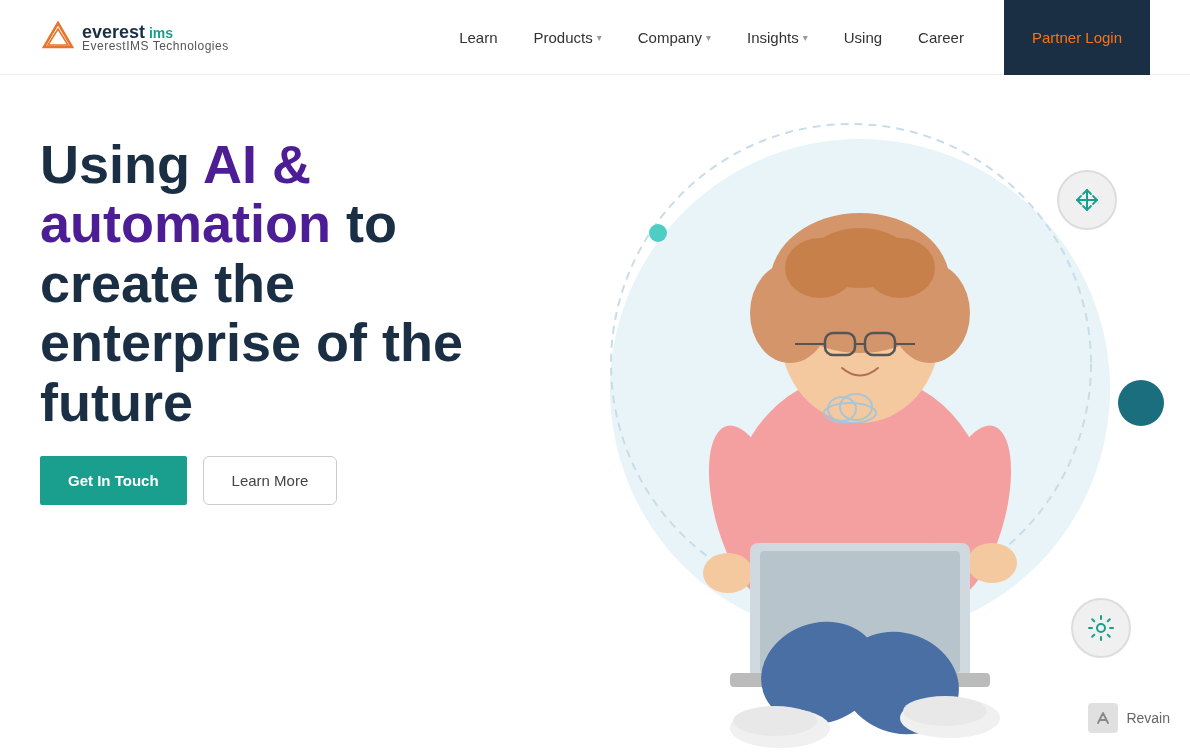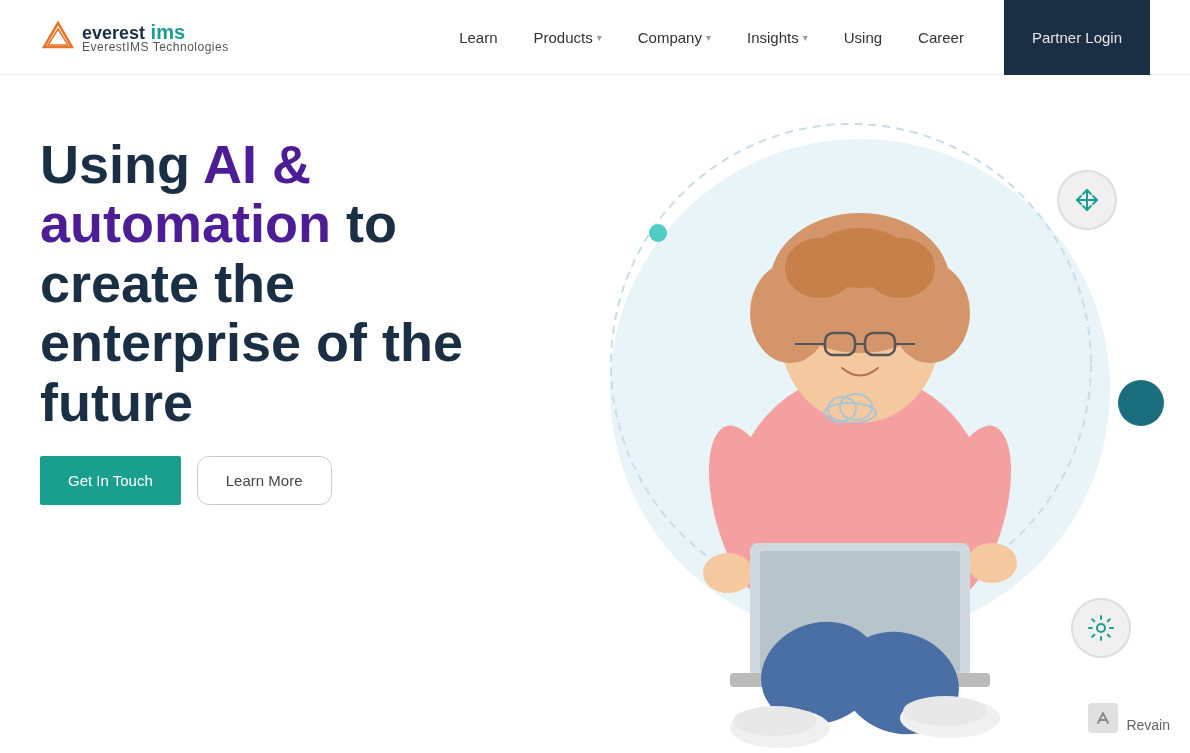--- a/index.html
+++ b/index.html
@@ -39,21 +39,21 @@
       align-items: center;
       gap: 4px;
     }
     nav ul li a .chevron {
       font-size: 10px;
       color: #999;
     }
 
     .partner-login-btn {
       background: #1a2e44;
-      color: #e5e5e5;
+      color: #f97316;
       border: none;
       padding: 14px 28px;
       font-size: 15px;
       font-weight: 500;
       cursor: pointer;
       margin-left: 40px;
       height: 75px;
       white-space: nowrap;
     }
 
@@ -99,34 +99,34 @@
       gap: 16px;
       align-items: center;
     }
 
     .btn-primary {
       background: #1a9e8e;
       color: #fff;
       border: none;
       padding: 16px 28px;
       font-size: 15px;
-      font-weight: 400;
+      font-weight: 700;
       cursor: pointer;
       border-radius: 2px;
     }
 
     .btn-secondary {
       background: #fff;
       color: #444;
       border: 1px solid #ccc;
       padding: 15px 28px;
       font-size: 15px;
       font-weight: 500;
       cursor: pointer;
-      border-radius: 12px;
+      border-radius: 6px;
     }
 
     
     .hero-image-area {
       position: absolute;
       right: 0;
       top: 0;
       width: 660px;
       height: 678px;
       z-index: 3;
@@ -212,21 +212,21 @@
       align-items: flex-end;
       justify-content: center;
     }
 
     
     .revain-watermark {
       position: absolute;
       bottom: 20px;
       right: 20px;
       display: flex;
-      align-items: flex-end;
+      align-items: center;
       gap: 8px;
       z-index: 20;
     }
     .revain-icon {
       width: 30px; height: 30px;
       background: #e0e0e0;
       border-radius: 4px;
       display: flex; align-items: center; justify-content: center;
       font-size: 16px;
       color: #555;
@@ -250,21 +250,21 @@
 </head>
 <body>
 
 <nav>
   <div class="logo-area">
     <svg width="36" height="36" viewBox="0 0 36 36">
       <path d="M18 4 L32 28 L4 28 Z" fill="none" stroke="#e8732a" stroke-width="2.5"></path>
       <path d="M18 10 L28 26 L8 26 Z" fill="none" stroke="#e8732a" stroke-width="1.5"></path>
     </svg>
     <div>
-      <span style="font-size:18px;font-weight:800;color:#1a2e44;">everest</span><span style="font-size:20px;font-weight:800;color:#1a9e8e;"> ims</span>
+      <span style="font-size:18px;font-weight:800;color:#1a2e44;">everest</span><span style="font-size:14px;font-weight:800;color:#1a9e8e;"> ims</span>
       <span class="logo-sub">EverestIMS Technologies</span>
     </div>
   </div>
 
   <ul>
     <li>
       <a href="#">Learn</a>
     </li>
     <li>
       <a href="#">

